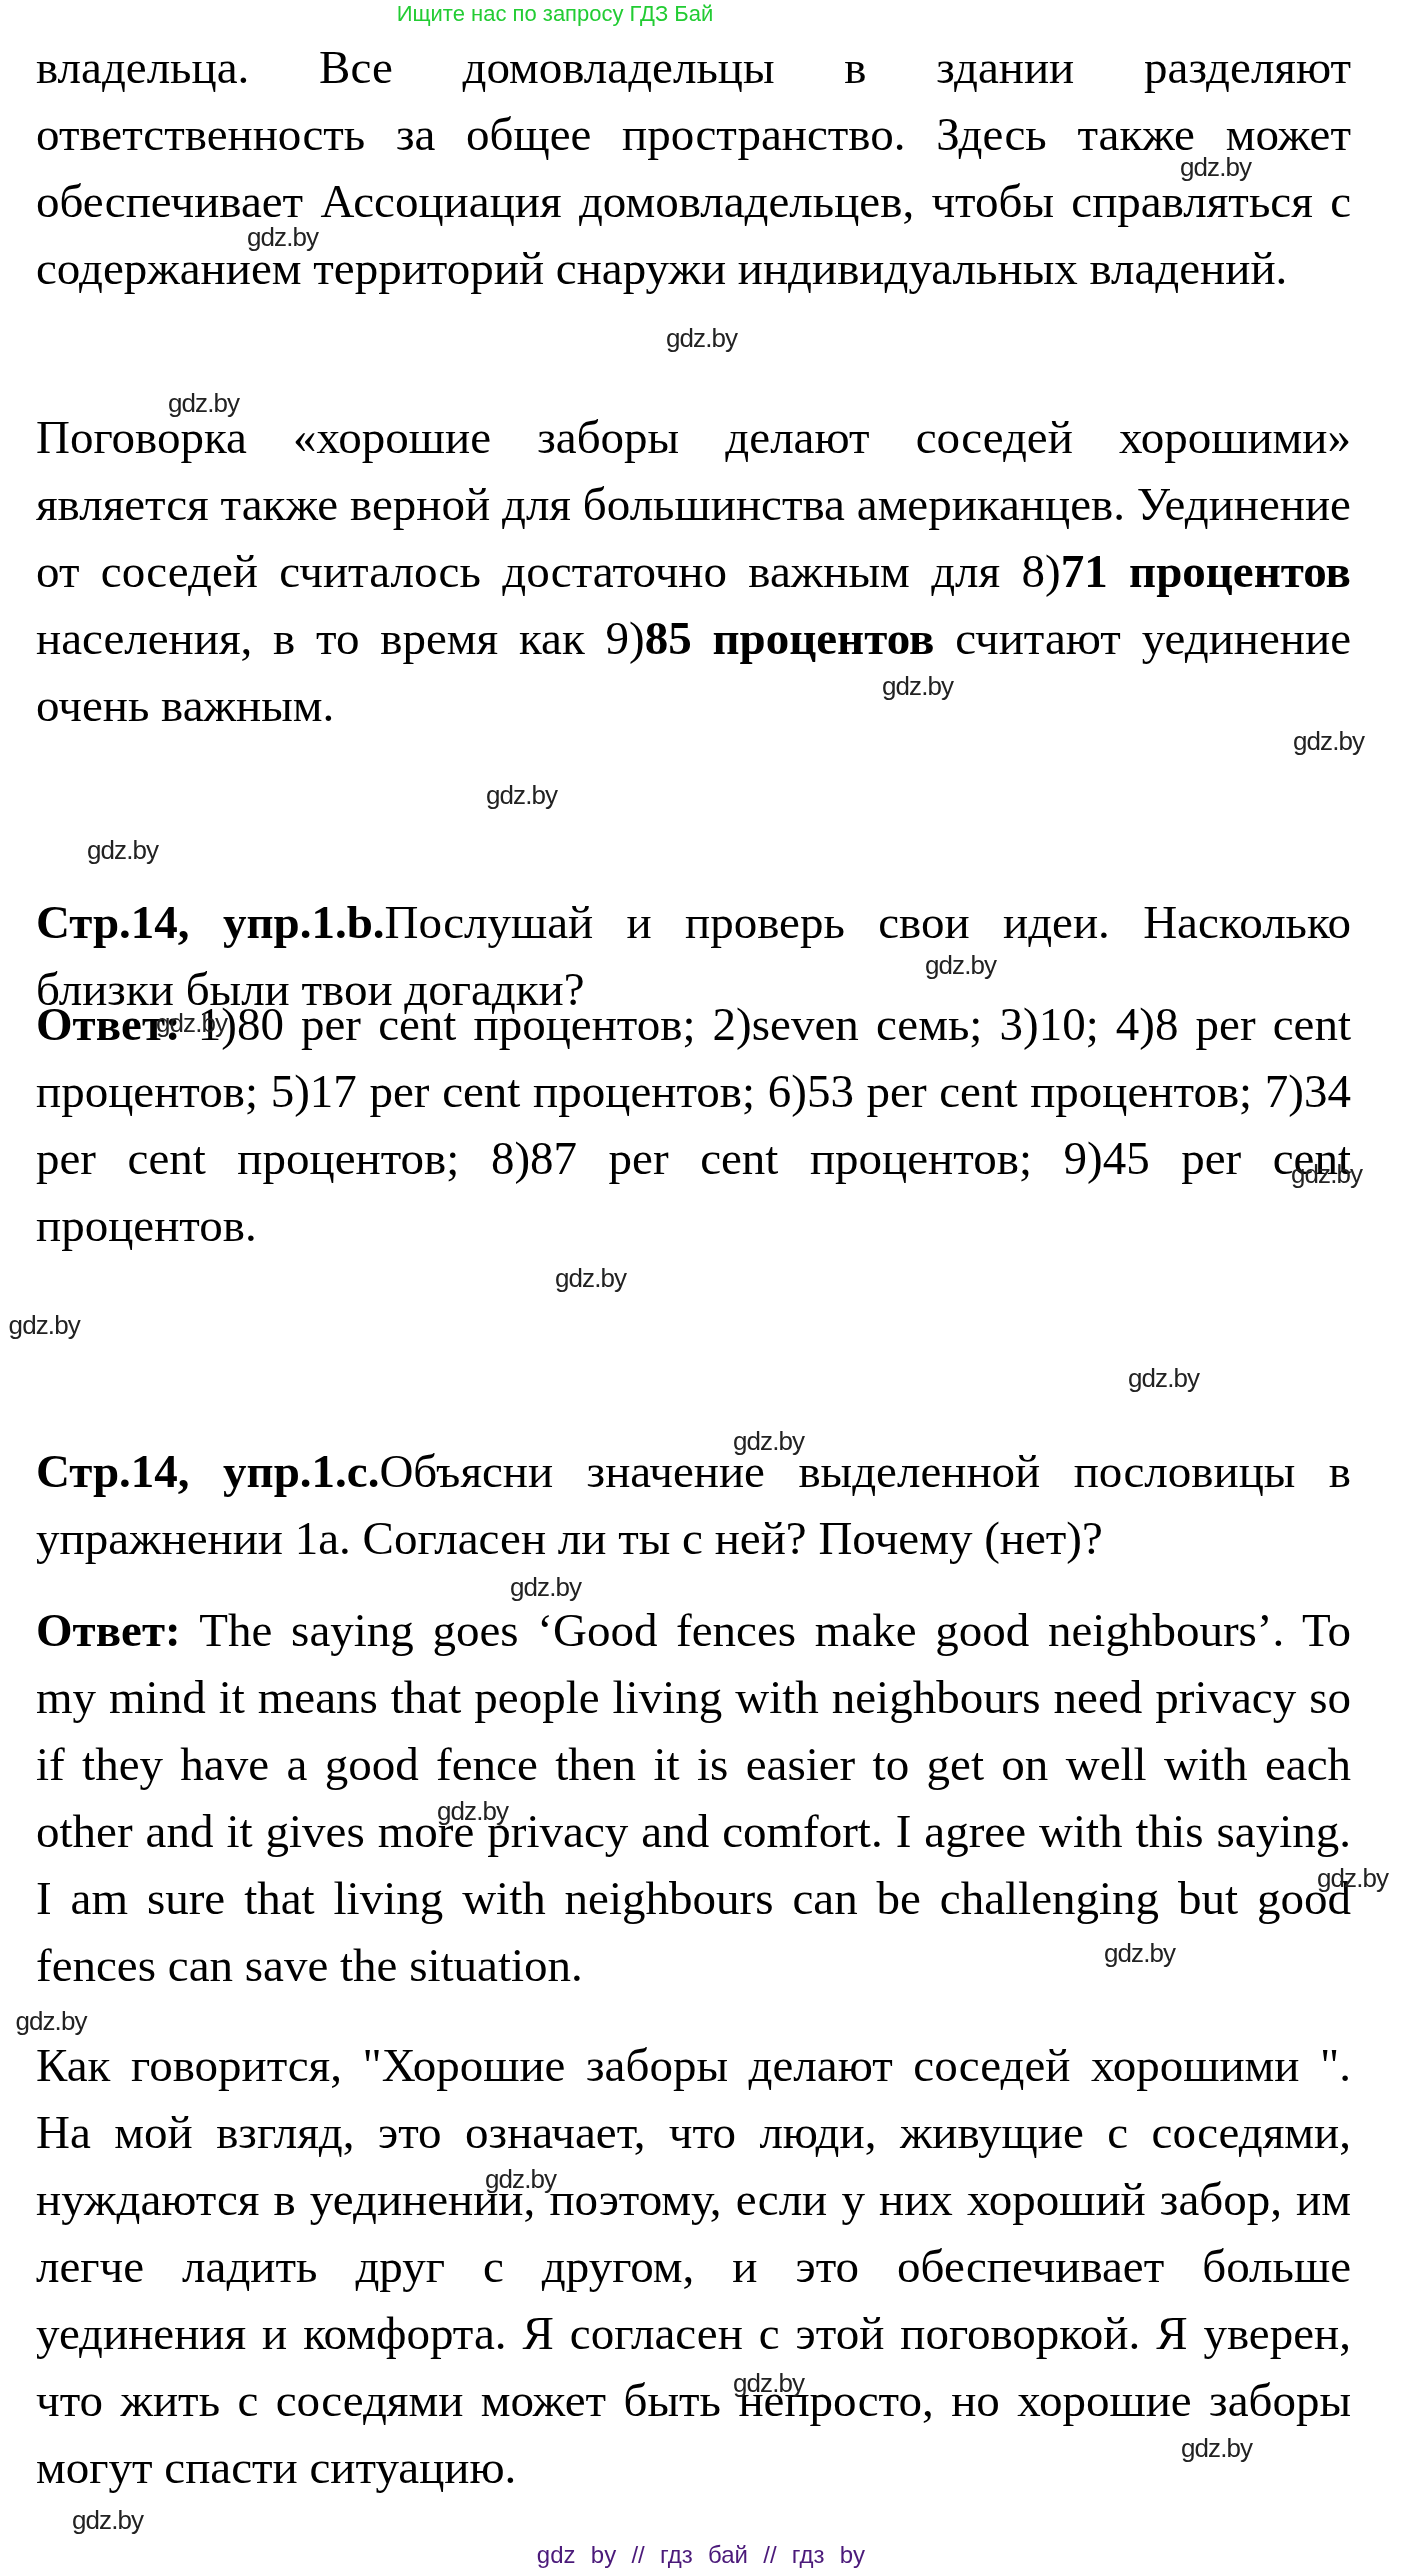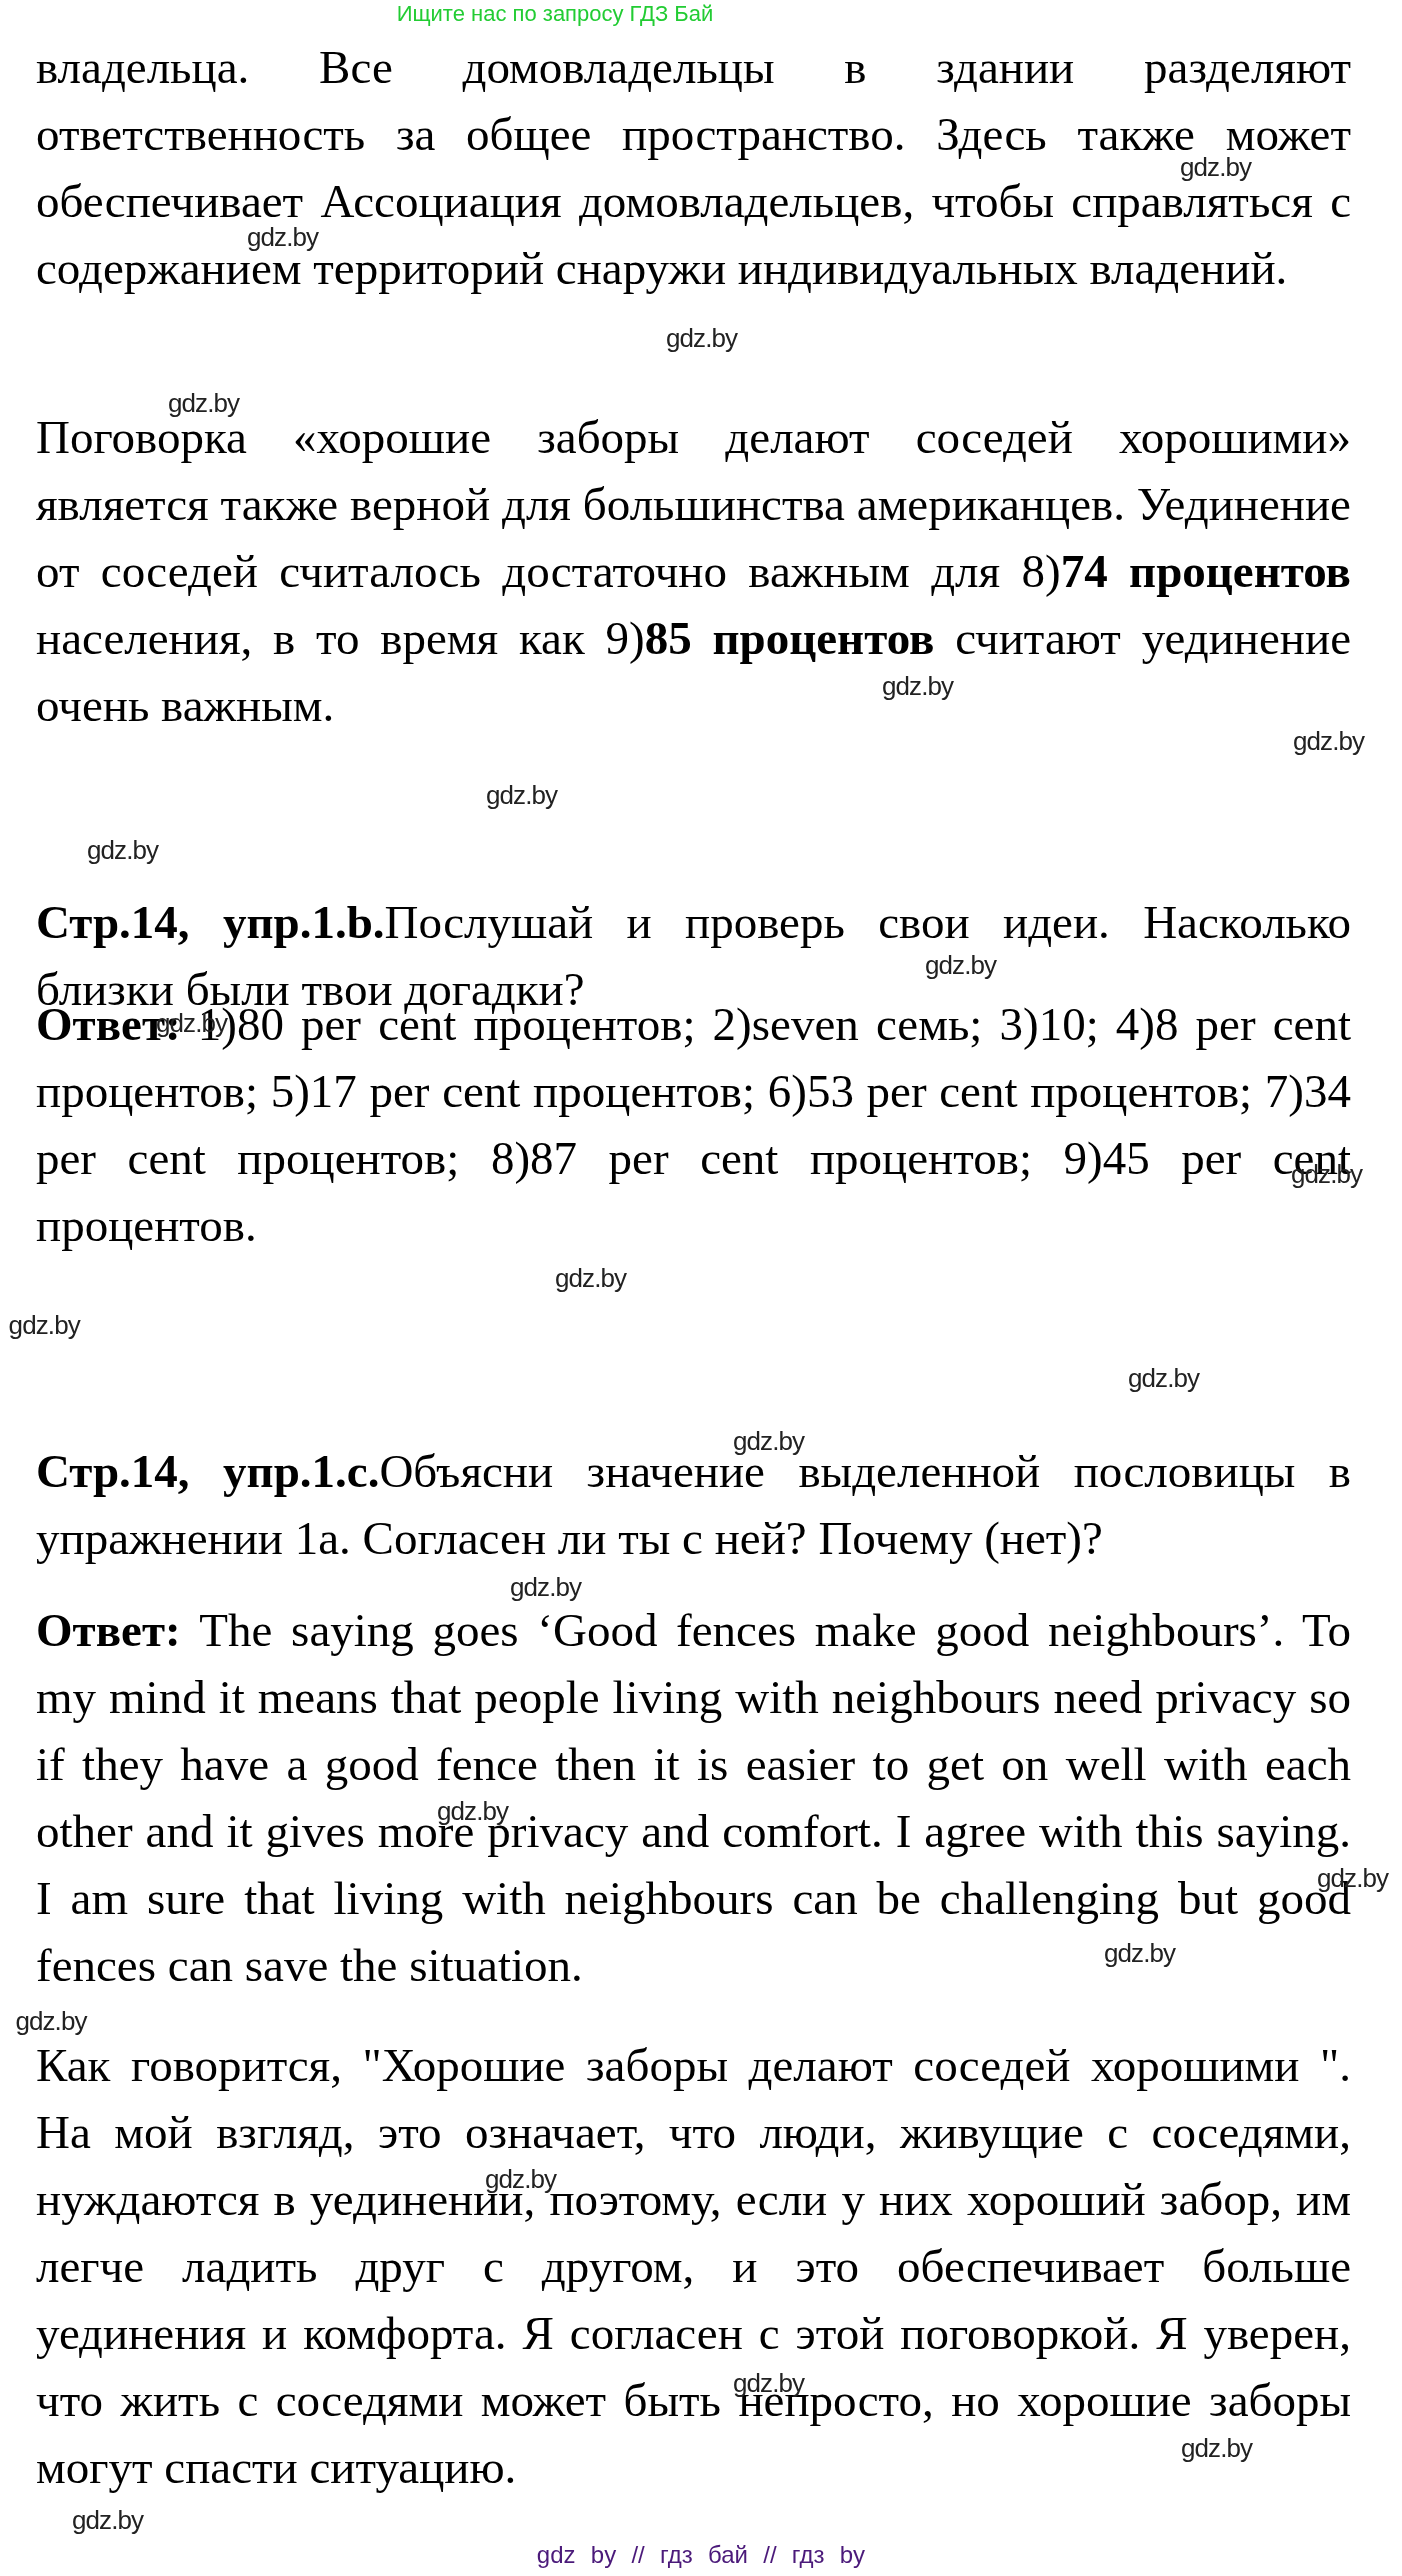--- a/index.html
+++ b/index.html
@@ -26,21 +26,21 @@
     word-spacing: 8.6px;
   }
 </style>
 </head>
 <body>
 
 <div class="banner">Ищите нас по запросу ГДЗ Бай</div>
 
 <div class="block" style="top:34px;">владельца. Все домовладельцы в здании разделяют ответственность за общее пространство. Здесь также может обеспечивает Ассоциация домовладельцев, чтобы справляться с содержанием территорий снаружи индивидуальных владений.</div>
 
-<div class="block" style="top:404px;"><span>Поговорка «хорошие заборы делают соседей хорошими» является также верной для большинства американцев. Уединение от соседей считалось достаточно важным для 8)</span><b>74 процентов</b><span> населения, в то время как 9)</span><b>85 процентов</b><span> считают уединение очень важным.</span></div>
+<div class="block" style="top:404px;"><span>Поговорка «хорошие заборы делают соседей хорошими» является также верной для большинства американцев. Уединение от соседей считалось достаточно важным для 8)</span><b>71 процентов</b><span> населения, в то время как 9)</span><b>85 процентов</b><span> считают уединение очень важным.</span></div>
 
 <div class="block" style="top:889px;"><b>Стр.14, упр.1.b.</b><span>Послушай и проверь свои идеи. Насколько близки были твои догадки?</span></div>
 
 <div class="block" style="top:991px;"><b>Ответ:</b><span> 1)80 per cent процентов; 2)seven семь; 3)10; 4)8 per cent процентов; 5)17 per cent процентов; 6)53 per cent процентов; 7)34 per cent процентов; 8)87 per cent процентов; 9)45 per cent процентов.</span></div>
 
 <div class="block" style="top:1438px;"><b>Стр.14, упр.1.c.</b><span>Объясни значение выделенной пословицы в упражнении 1a. Согласен ли ты с ней? Почему (нет)?</span></div>
 
 <div class="block" style="top:1597px;"><b>Ответ:</b><span> The saying goes ‘Good fences make good neighbours’. To my mind it means that people living with neighbours need privacy so if they have a good fence then it is easier to get on well with each other and it gives more privacy and comfort. I agree with this saying. I am sure that living with neighbours can be challenging but good fences can save the situation.</span></div>
 
 <div class="block" style="top:2032px;">Как говорится, "Хорошие заборы делают соседей хорошими ". На мой взгляд, это означает, что люди, живущие с соседями, нуждаются в уединении, поэтому, если у них хороший забор, им легче ладить друг с другом, и это обеспечивает больше уединения и комфорта. Я согласен с этой поговоркой. Я уверен, что жить с соседями может быть непросто, но хорошие заборы могут спасти ситуацию.</div>

